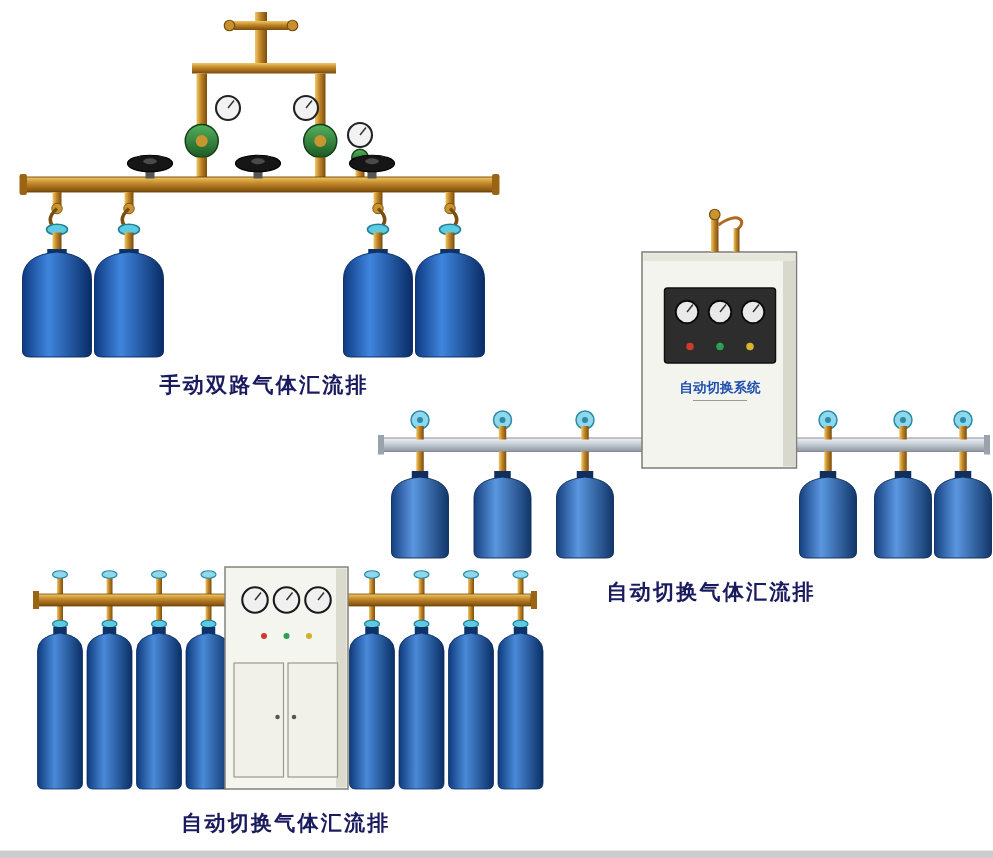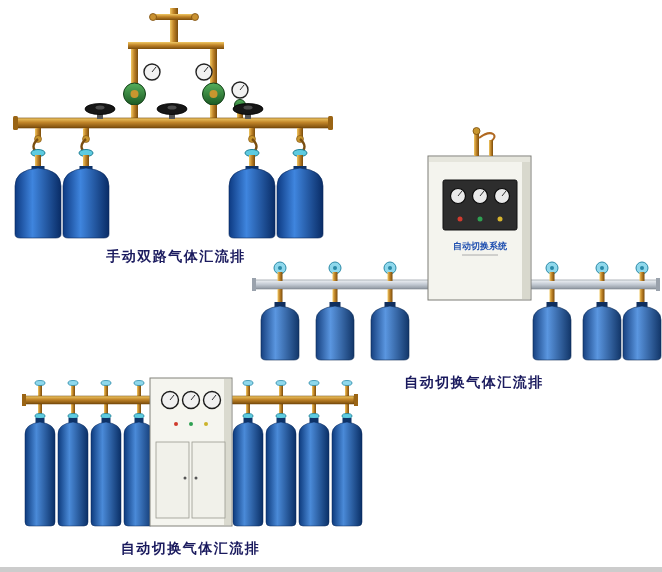--- a/index.html
+++ b/index.html
@@ -113,21 +113,21 @@
 
         <rect x="289" y="122" width="6" height="9" fill="url(#g1brassV)"></rect>
         <circle cx="292" cy="133" r="3.5" fill="#c8962e" stroke="#7a4c0c" stroke-width="0.6"></circle>
         <path d="M292 133 q 9 8 0 14" stroke="#7a4e10" stroke-width="2.4" fill="none"></path>
         <use href="#g1cylShape" x="292" y="162"></use>
       </g>
     </svg>
     <figcaption class="caption">手动双路气体汇流排</figcaption>
   </figure>
 
-  <figure class="product" id="p2" style="left:250px;top:124px;width:412px;">
+  <figure class="product" id="p2" style="left:250px;top:136px;width:412px;">
     <svg width="412" height="246" viewBox="0 0 412 246">
       <defs>
         <linearGradient id="g2silver" x1="0" y1="0" x2="0" y2="1">
           <stop offset="0" stop-color="#f0f3f6"></stop>
             <stop offset="0.5" stop-color="#c2c9d2"></stop>
             <stop offset="1" stop-color="#8e96a0"></stop>
         </linearGradient>
         <linearGradient id="g2brassV" x1="0" y1="0" x2="1" y2="0">
           <stop offset="0" stop-color="#f0c864"></stop>
             <stop offset="0.45" stop-color="#c08428"></stop>

